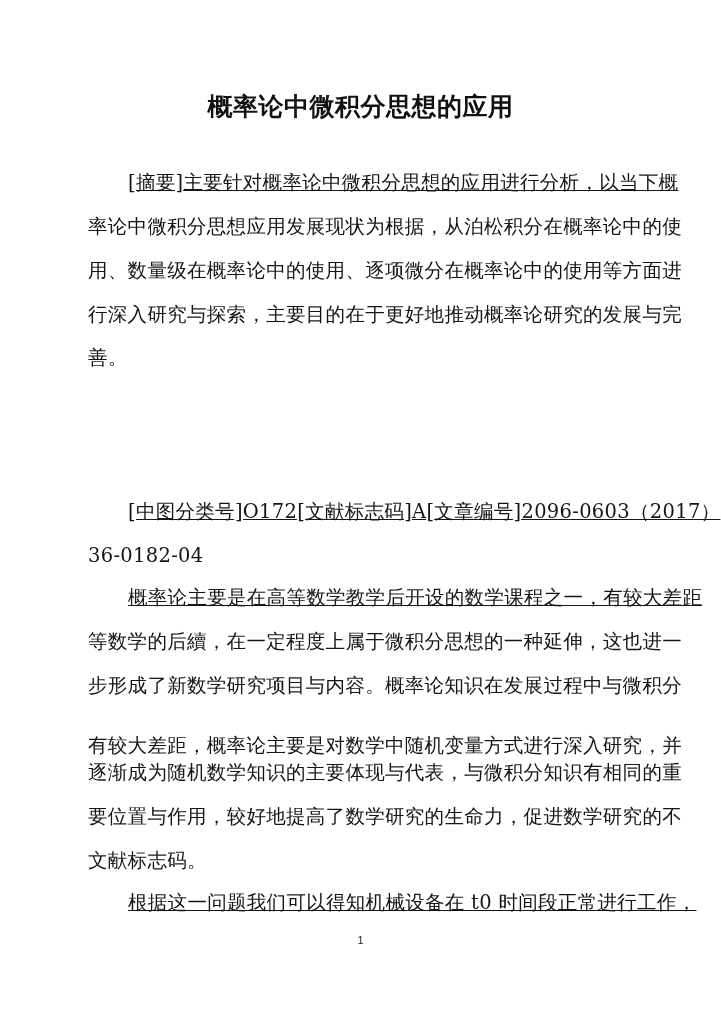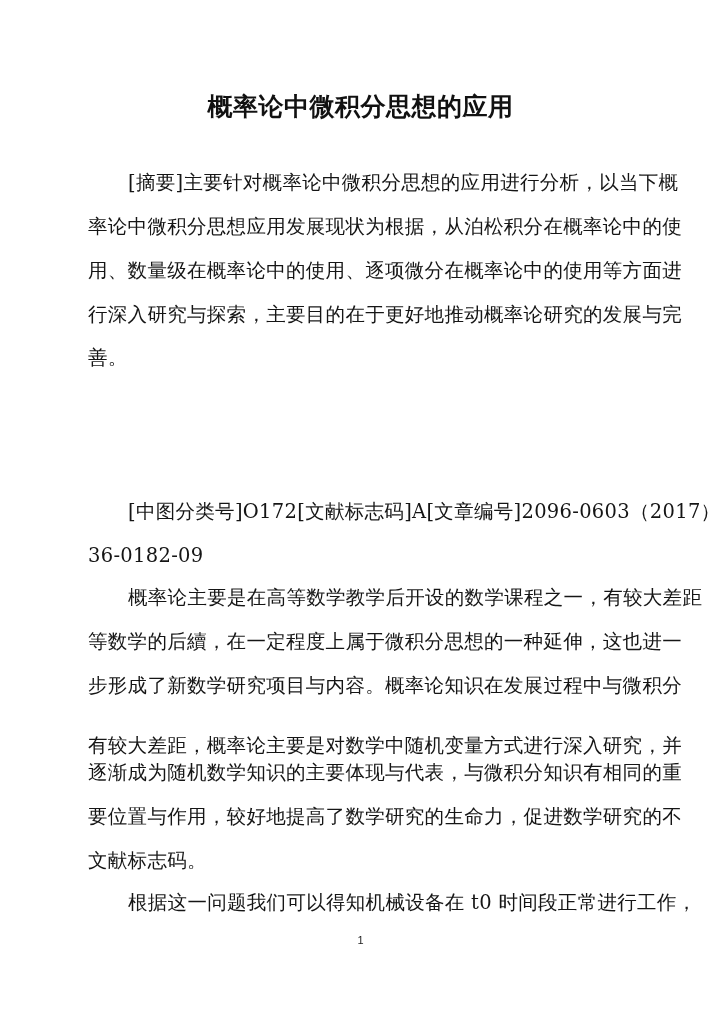--- a/index.html
+++ b/index.html
@@ -3,42 +3,42 @@
 <meta charset="utf-8">
 <style>
   html, body { margin: 0; padding: 0; background: #ffffff; }
   body { width: 721px; height: 1020px; position: relative; overflow: hidden;
          font-family: "DejaVu Serif", "Liberation Serif", serif; color: #111; }
   .page { position: absolute; left: 0; top: 0; width: 721px; height: 916px; background: #fff; }
   .title { position: absolute; left: 0; width: 721px; top: 90px; text-align: center;
            font-size: 25px; font-weight: bold; letter-spacing: 0.5px; color: #111; }
   .line { position: absolute; left: 88px; width: 550px; font-size: 19.5px; line-height: 24px;
           white-space: nowrap; color: #151515; letter-spacing: 0.3px; }
-  .indent { left: 128px; }
+  .indent { left: 128px; text-decoration: underline; }
   .pagenum { position: absolute; left: 0; width: 721px; top: 934px; text-align: center;
              font-family: "Liberation Sans", sans-serif; font-size: 11px; color: #222; }
 </style>
 </head>
 <body>
 
 <div class="page">
   <div class="title">概率论中微积分思想的应用</div>
 
   <div>
     <div class="line indent" style="top:171px">[摘要]主要针对概率论中微积分思想的应用进行分析，以当下概</div>
     <div class="line" style="top:215px">率论中微积分思想应用发展现状为根据，从泊松积分在概率论中的使</div>
     <div class="line" style="top:259px">用、数量级在概率论中的使用、逐项微分在概率论中的使用等方面进</div>
     <div class="line" style="top:303px">行深入研究与探索，主要目的在于更好地推动概率论研究的发展与完</div>
     <div class="line" style="top:346px">善。</div>
   </div>
 
 
   <div>
     <div class="line indent" style="top:500px">[中图分类号]O172[文献标志码]A[文章编号]2096-0603（2017）</div>
-    <div class="line" style="top:544px">36-0182-09</div>
+    <div class="line" style="top:544px">36-0182-04</div>
   </div>
 
   <div>
     <div class="line indent" style="top:586px">概率论主要是在高等数学教学后开设的数学课程之一，有较大差距</div>
     <div class="line" style="top:630px">等数学的后續，在一定程度上属于微积分思想的一种延伸，这也进一</div>
     <div class="line" style="top:674px">步形成了新数学研究项目与内容。概率论知识在发展过程中与微积分</div>
     <div class="line" style="top:734px">有较大差距，概率论主要是对数学中随机变量方式进行深入研究，并</div>
     <div class="line" style="top:761px">逐渐成为随机数学知识的主要体现与代表，与微积分知识有相同的重</div>
     <div class="line" style="top:805px">要位置与作用，较好地提高了数学研究的生命力，促进数学研究的不</div>
     <div class="line" style="top:849px">文献标志码。</div>

